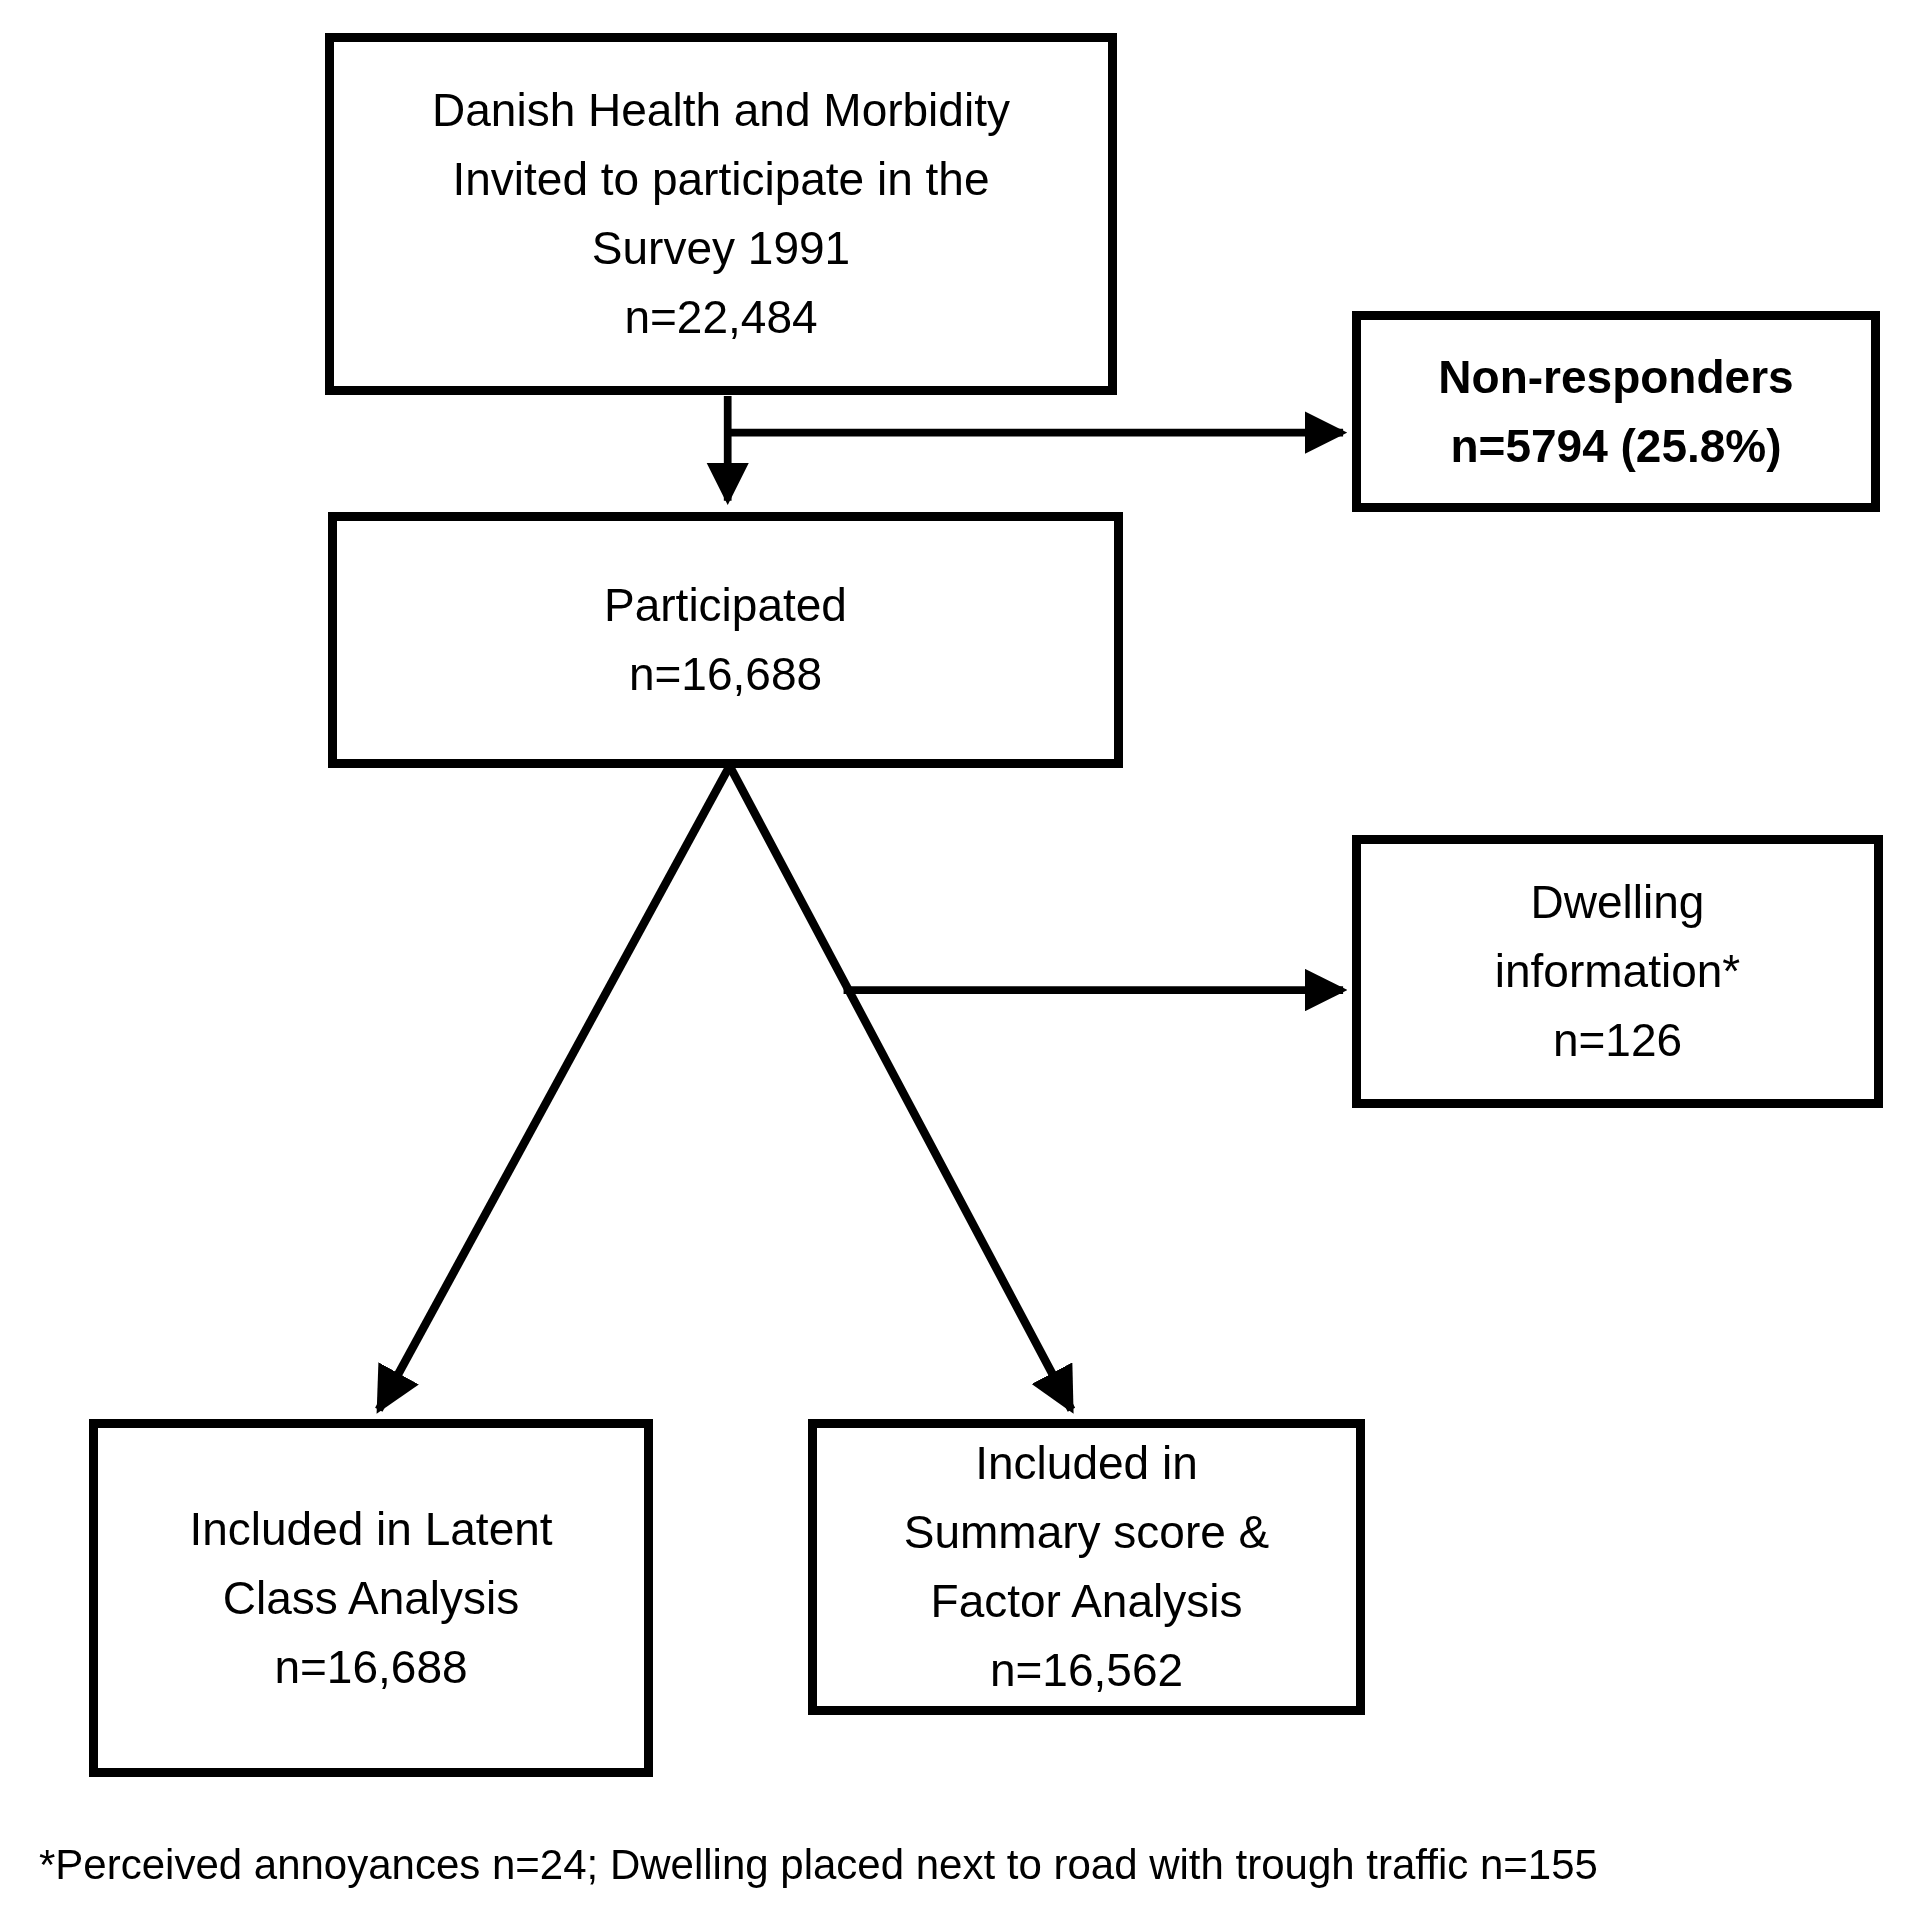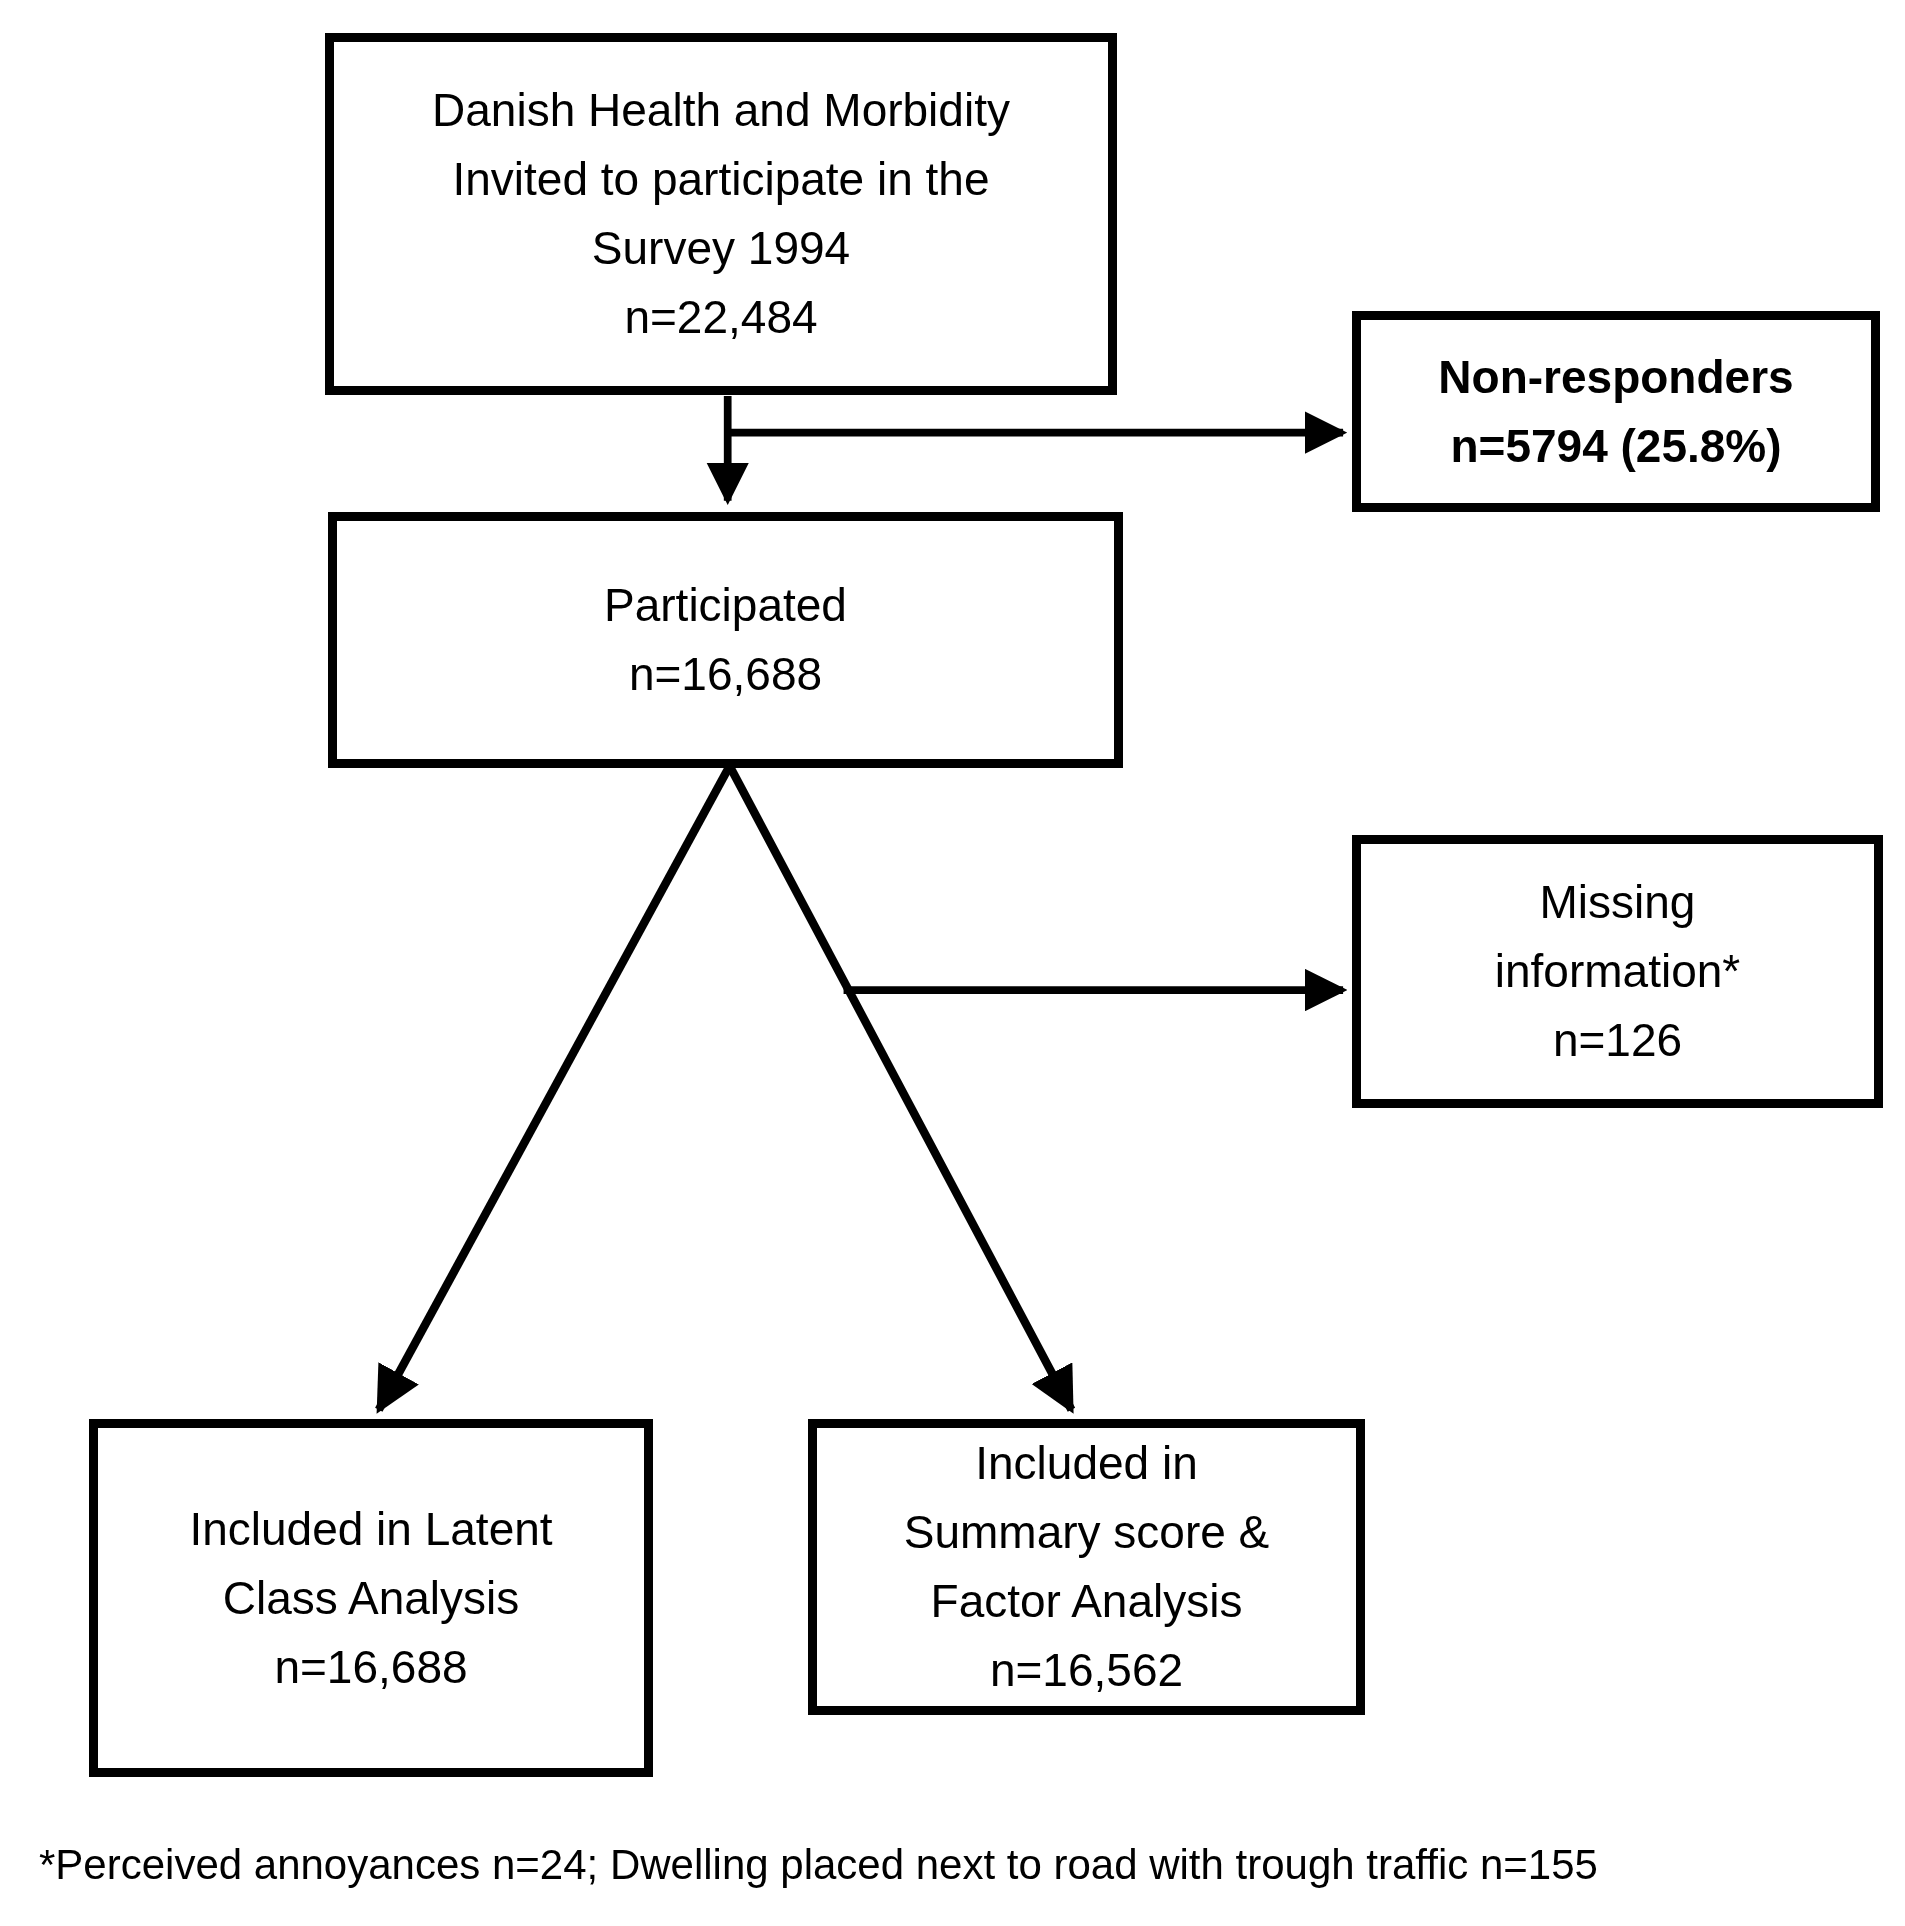--- a/index.html
+++ b/index.html
@@ -67,36 +67,36 @@
   <line x1="1130" y1="615" x2="1130" y2="778" stroke="#000000" stroke-width="12" marker-end="url(#arrowhead)"></line>
   <line x1="1130" y1="672" x2="2086" y2="672" stroke="#000000" stroke-width="12" marker-end="url(#arrowhead)"></line>
   <line x1="1133" y1="1190" x2="588" y2="2190" stroke="#000000" stroke-width="13" marker-end="url(#arrowhead)"></line>
   <line x1="1133" y1="1190" x2="1664" y2="2190" stroke="#000000" stroke-width="13" marker-end="url(#arrowhead)"></line>
   <line x1="1310" y1="1538" x2="2086" y2="1538" stroke="#000000" stroke-width="12" marker-end="url(#arrowhead)"></line>
 </svg>
 
 <div id="box-invited" class="flow-box">
   <div class="line">Danish Health and Morbidity</div>
   <div class="line">Invited to participate in the</div>
-  <div class="line">Survey 1994</div>
+  <div class="line">Survey 1991</div>
   <div class="line">n=22,484</div>
 </div>
 
 <div id="box-nonresponders" class="flow-box">
   <div class="line">Non-responders</div>
   <div class="line">n=5794 (25.8%)</div>
 </div>
 
 <div id="box-participated" class="flow-box">
   <div class="line">Participated</div>
   <div class="line">n=16,688</div>
 </div>
 
 <div id="box-missing" class="flow-box">
-  <div class="line">Missing</div>
+  <div class="line">Dwelling</div>
   <div class="line">information*</div>
   <div class="line">n=126</div>
 </div>
 
 <div id="box-latent" class="flow-box">
   <div class="line">Included in Latent</div>
   <div class="line">Class Analysis</div>
   <div class="line">n=16,688</div>
 </div>
 

